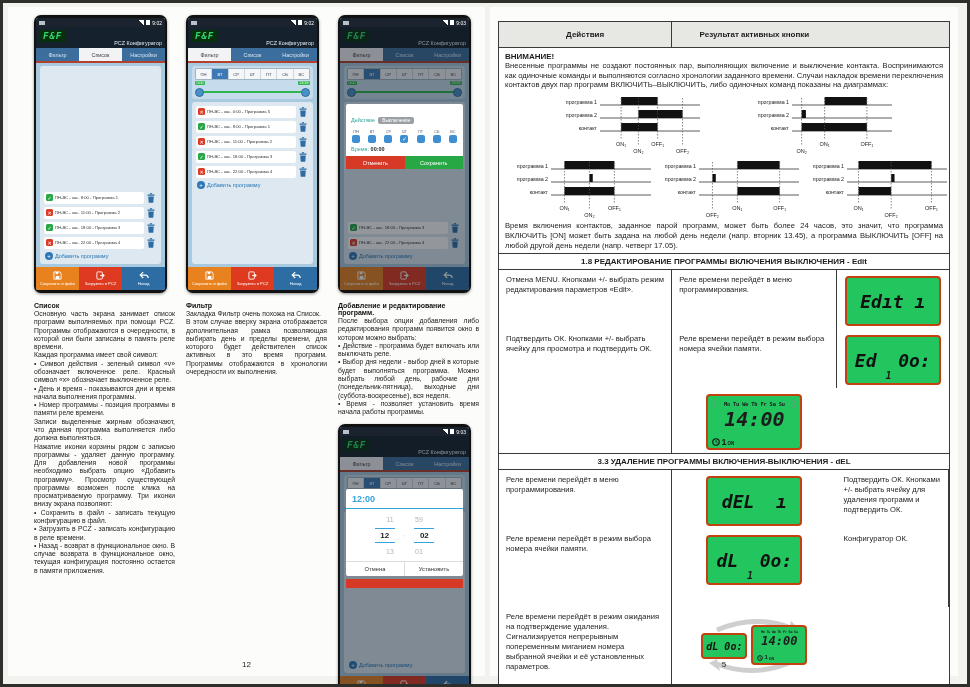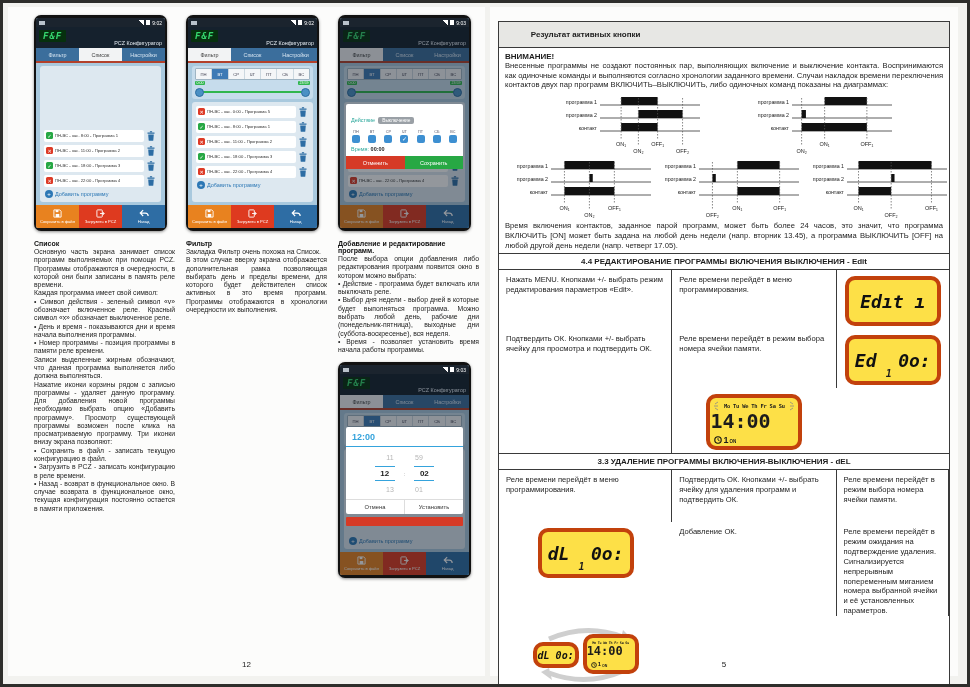--- a/index.html
+++ b/index.html
@@ -11,21 +11,21 @@
   .pagenum{position:absolute;bottom:7px;left:0;right:0;text-align:center;font-size:8px;color:#222}
 
   
   .cols{display:flex;gap:7px;padding:8px 0 0 24px}
   .col{width:145px;flex:none}
   .colhead{font-weight:bold;font-size:7px;margin:9px 2px 1px;color:#111}
   .coltext{font-size:6.8px;line-height:1.22;text-align:justify;white-space:pre-line;color:#222;margin:0 2px}
   .phone2nd{margin-top:8px}
 
   
-  .phone{width:133px;height:216px;background:#121212;border-radius:7px;padding:3px 2px;box-sizing:border-box;box-shadow:0 1px 3px rgba(0,0,0,.45);margin-left:2px}
+  .phone{width:133px;height:278px;background:#121212;border-radius:7px;padding:3px 2px;box-sizing:border-box;box-shadow:0 1px 3px rgba(0,0,0,.45);margin-left:2px}
   .scr{width:100%;height:100%;display:flex;flex-direction:column;overflow:hidden;position:relative;background:#a9c9de;border-radius:2px}
   .sbar{height:9px;background:#1b242e;display:flex;justify-content:space-between;align-items:center;padding:0 3px;color:#fff;font-size:5px;flex:none}
   .sb-cl{width:6px;height:4px;background:#b9c2cb}
   .sb-r{display:flex;align-items:center;gap:2px}
   .sb-sig{width:5px;height:5px;background:linear-gradient(to top right,transparent 48%,#fff 50%)}
   .sb-bat{width:4px;height:5px;background:#fff}
   .appbar{height:21px;background:#15212d;position:relative;flex:none}
   .logo{position:absolute;left:3px;top:3px;background:#06300e;color:#35d66d;font:italic bold 9px "DejaVu Sans Mono",monospace;padding:1px 4px;letter-spacing:1px;border-radius:1px}
   .apptitle{position:absolute;right:3px;bottom:2px;color:#e6edf4;font-size:5.4px}
   .tabs{height:13px;display:flex;border-bottom:2px solid #b3402a;flex:none}
@@ -101,28 +101,28 @@
   .sbody{display:grid;grid-template-columns:38.5% 36.5% 25%;border-bottom:1px solid #3a3a3a}
   .cell{padding:5px 7px 0;box-sizing:border-box;line-height:1.3}
   .c1,.c2{border-right:1px solid #3a3a3a}
   .c3{padding:3px 2px 0}
   .hA{min-height:52px}.hB{min-height:50px}.hC{min-height:64px}.hD{min-height:78px}
   .battn{display:grid;grid-template-columns:74.8% 25.2%}
   .battn-l{background:#ecece9;padding:12px 8px 8px;border-right:1px solid #3a3a3a;min-height:44px}
   .battn-r{background:#fff}
 
   
-  .lcd{position:relative;border:4px solid #c2410c;border-radius:10px;background:#fde047;margin:3px auto;box-sizing:border-box}
+  .lcd{position:relative;border:2px solid #c2410c;border-radius:4px;background:#22c55e;margin:3px auto;box-sizing:border-box}
   .seg{font-family:"DejaVu Sans Mono",monospace;font-style:italic;font-weight:bold;white-space:pre;color:#111}
   .lcdA{width:96px;height:50px;display:flex;align-items:center;justify-content:center}
   .lcdA .seg{font-size:18px}
   .lcd-sub{position:absolute;left:42%;bottom:1px;font-family:"DejaVu Sans Mono",monospace;font-style:italic;font-weight:bold;font-size:10px}
   .lcdB{width:96px;height:56px;padding-top:5px}
   .lcd-days{font-family:"DejaVu Sans Mono",monospace;font-weight:bold;font-size:5.4px;letter-spacing:-.2px;text-align:center;white-space:nowrap}
-  .lcd-time{font-family:"DejaVu Sans Mono",monospace;font-weight:bold;font-size:20px;line-height:22px;text-align:left}
+  .lcd-time{font-family:"DejaVu Sans Mono",monospace;font-style:italic;font-weight:bold;font-size:20px;line-height:22px;text-align:center}
   .lcd-clock{position:absolute;left:4px;bottom:2px;display:flex;align-items:flex-end;gap:1px}
   .lcd-clock b{font-size:9px;line-height:8px}
   .lcd-clock sup{font-size:4.5px;line-height:4px;font-weight:bold}
   .ray{position:absolute;top:2px}
   .ray-l{left:1px}.ray-r{right:1px}
   .lcdpair{position:relative;width:106px;height:64px;margin:4px auto 0}
   .rotsvg{position:absolute;left:0;top:0}
   .lcdS{position:absolute;left:0;top:19px;width:46px;height:26px;display:flex;align-items:center;justify-content:center;margin:0}
   .lcdS .seg{font-size:10px}
   .lcdM{position:absolute;right:0;top:11px;width:56px;height:40px;margin:0;padding-top:3px}
@@ -639,20 +639,21 @@
           </div>
         </div>
       </div>
     </div>
     <div class="pagenum">12</div>
   </div>
 
   <div class="page page-right">
     <div class="tbl">
       <div class="thead">
+        <span class="th">Действия</span>
         <span class="th">Результат активных кнопки</span>
       </div>
 
       <div class="attn">
         <div class="attn-title">ВНИМАНИЕ!</div>
         <div class="attn-text">Внесенные программы не создают постоянных пар, выполняющих включение и выключение контакта. Воспринимаются как одиночные команды и выполняются согласно хронологии заданного времени. Случаи накладок времени переключения контактов двух пар программ ВКЛЮЧИТЬ–ВЫКЛЮЧИТЬ, либо одиночных команд показаны на диаграммах:</div>
         <div class="drow1">
           <div class="tdiagram"><svg width="148" height="64" viewBox="0 0 148 64" font-family="Liberation Sans, sans-serif">
                 <text x="43" y="11.5" font-size="5.3" text-anchor="end" fill="#222">программа 1</text>
                 <line x1="46" y1="13" x2="146" y2="13" stroke="#333" stroke-width="0.8"></line>
@@ -739,23 +740,23 @@
                 <text x="57.519999999999996" y="53.5" font-size="5.5" text-anchor="middle" fill="#222">ON₁</text>
                 <line x1="90.16" y1="6" x2="90.16" y2="53" stroke="#555" stroke-width="0.7" stroke-dasharray="1.5,1.5"></line>
                 <text x="90.16" y="60.5" font-size="5.5" text-anchor="middle" fill="#222">OFF₂</text>
                 <line x1="130.48000000000002" y1="6" x2="130.48000000000002" y2="47" stroke="#555" stroke-width="0.7" stroke-dasharray="1.5,1.5"></line>
                 <text x="130.48000000000002" y="53.5" font-size="5.5" text-anchor="middle" fill="#222">OFF₁</text>
               </svg></div>
         </div>
         <div class="attn-text">Время включения контактов, заданное парой программ, может быть более 24 часов, это значит, что программа ВКЛЮЧИТЬ [ON] может быть задана на любой день недели (напр. вторник 13.45), а программа ВЫКЛЮЧИТЬ [OFF] на любой другой день недели (напр. четверг 17.05).</div>
       </div>
 
-      <div class="sect">4.4 РЕДАКТИРОВАНИЕ ПРОГРАММЫ ВКЛЮЧЕНИЯ ВЫКЛЮЧЕНИЯ - Edit</div>
+      <div class="sect">1.8 РЕДАКТИРОВАНИЕ ПРОГРАММЫ ВКЛЮЧЕНИЯ ВЫКЛЮЧЕНИЯ - Edit</div>
       <div class="sbody">
-        <div class="cell c1 hA">Нажать MENU. Кнопками +/- выбрать режим редактирования параметров «Edit».</div>
+        <div class="cell c1 hA">Отмена MENU. Кнопками +/- выбрать режим редактирования параметров «Edit».</div>
         <div class="cell c2 hA">Реле времени перейдёт в меню программирования.</div>
         <div class="cell c3 hA">
           <div class="lcd lcdA">
               <span class="seg">Edıt ı</span>
             </div>
         </div>
         <div class="cell c1 hB">Подтвердить ОК. Кнопками +/- выбрать ячейку для просмотра и подтвердить ОК.</div>
         <div class="cell c2 hB">Реле времени перейдёт в режим выбора номера ячейки памяти.</div>
         <div class="cell c3 hB">
           <div class="lcd lcdA">
@@ -782,29 +783,34 @@
                 <b>1</b>
                 <sup>ON</sup>
               </div>
           </div>
         </div>
       </div>
 
       <div class="sect">3.3 УДАЛЕНИЕ ПРОГРАММЫ ВКЛЮЧЕНИЯ-ВЫКЛЮЧЕНИЯ - dEL</div>
       <div class="sbody">
         <div class="cell c2 hA">Реле времени перейдёт в меню программирования.</div>
+        <div class="cell c3 hA">
+          <div class="lcd lcdA">
+              <span class="seg">dEL  ı</span>
+            </div>
+        </div>
         <div class="cell c1 hB">Подтвердить ОК. Кнопками +/- выбрать ячейку для удаления программ и подтвердить ОК.</div>
         <div class="cell c2 hB">Реле времени перейдёт в режим выбора номера ячейки памяти.</div>
         <div class="cell c3 hB">
           <div class="lcd lcdA">
               <span class="seg">dL  0o:</span>
               <span class="lcd-sub">1</span>
             </div>
         </div>
-        <div class="cell c1 hD">Добавление ОК.</div>
+        <div class="cell c1 hD">Конфигуратор ОК.</div>
         <div class="cell c2 hD">Реле времени перейдёт в режим ожидания на подтверждение удаления. Сигнализируется непрерывным попеременным миганием номера выбранной ячейки и её установленных параметров.</div>
         <div class="cell c3 hD">
           <div class="lcdpair">
             <svg class="rotsvg" width="106" height="64" viewBox="0 0 106 64">
                 <path d="M16 16 Q53 0 90 14" stroke="#cfcfcf" stroke-width="5" fill="none"></path>
                 <polygon points="90,7 98,15 87,19" fill="#cfcfcf"></polygon>
                 <path d="M90 48 Q53 64 16 50" stroke="#cfcfcf" stroke-width="5" fill="none"></path>
                 <polygon points="16,45 8,49 19,57" fill="#cfcfcf"></polygon>
               </svg>
             <div class="lcd lcdS">

